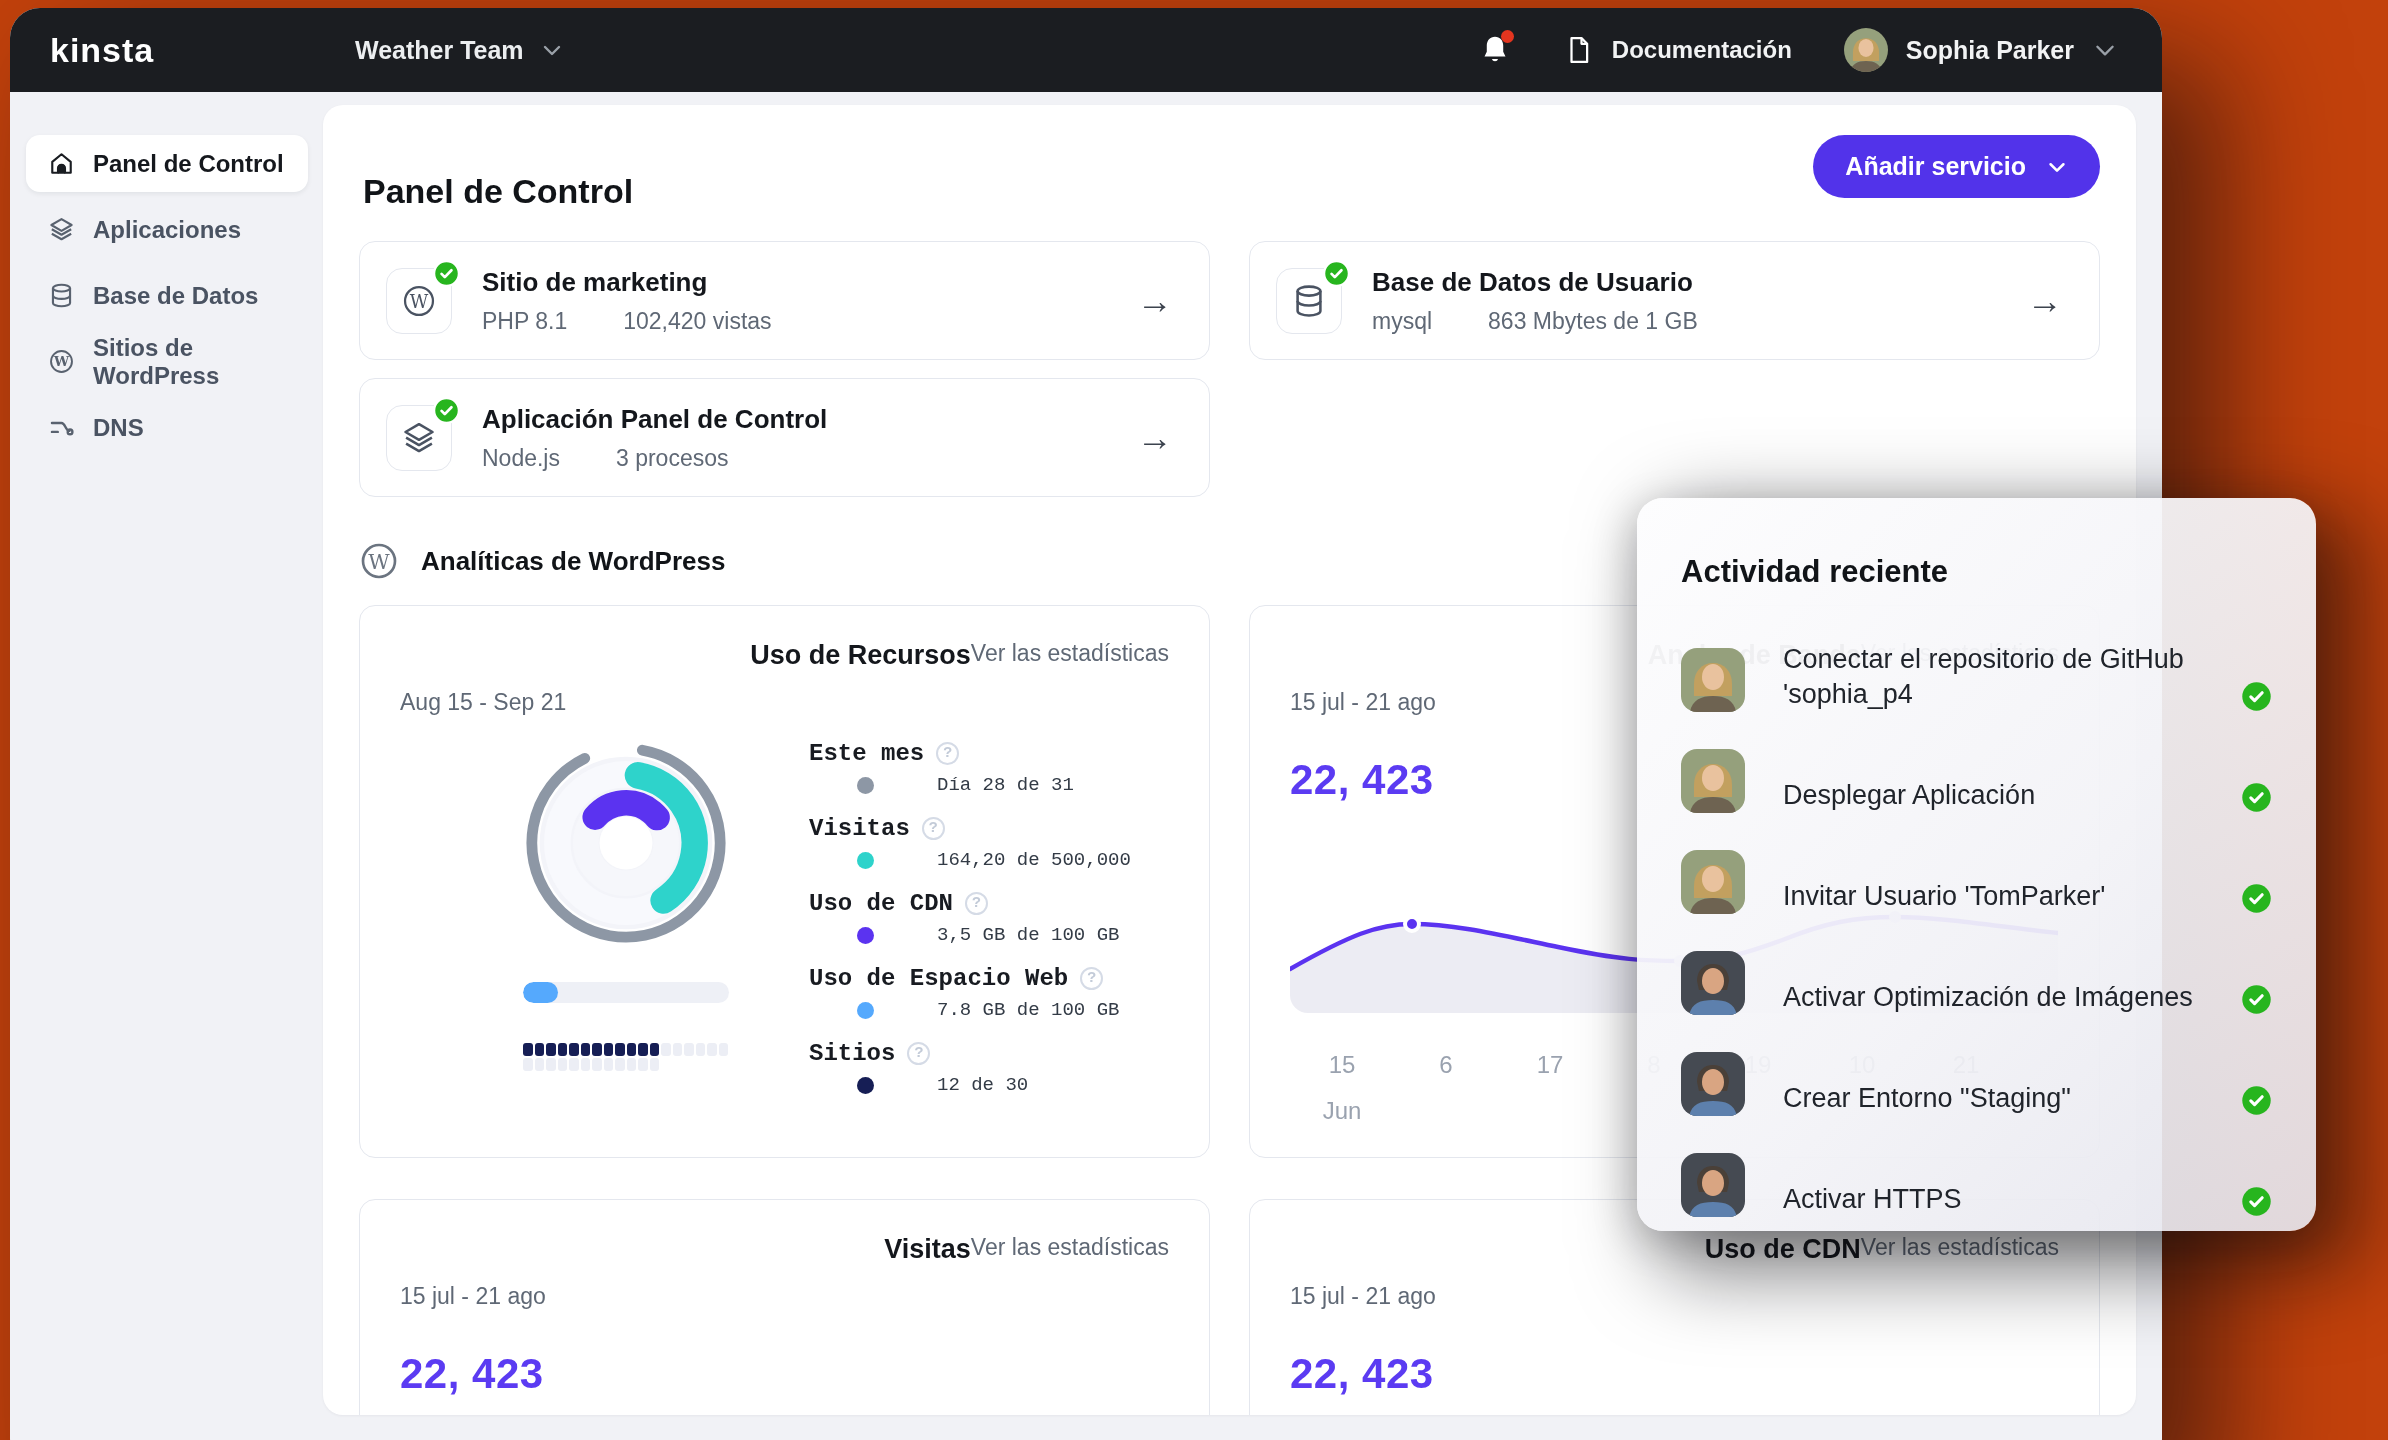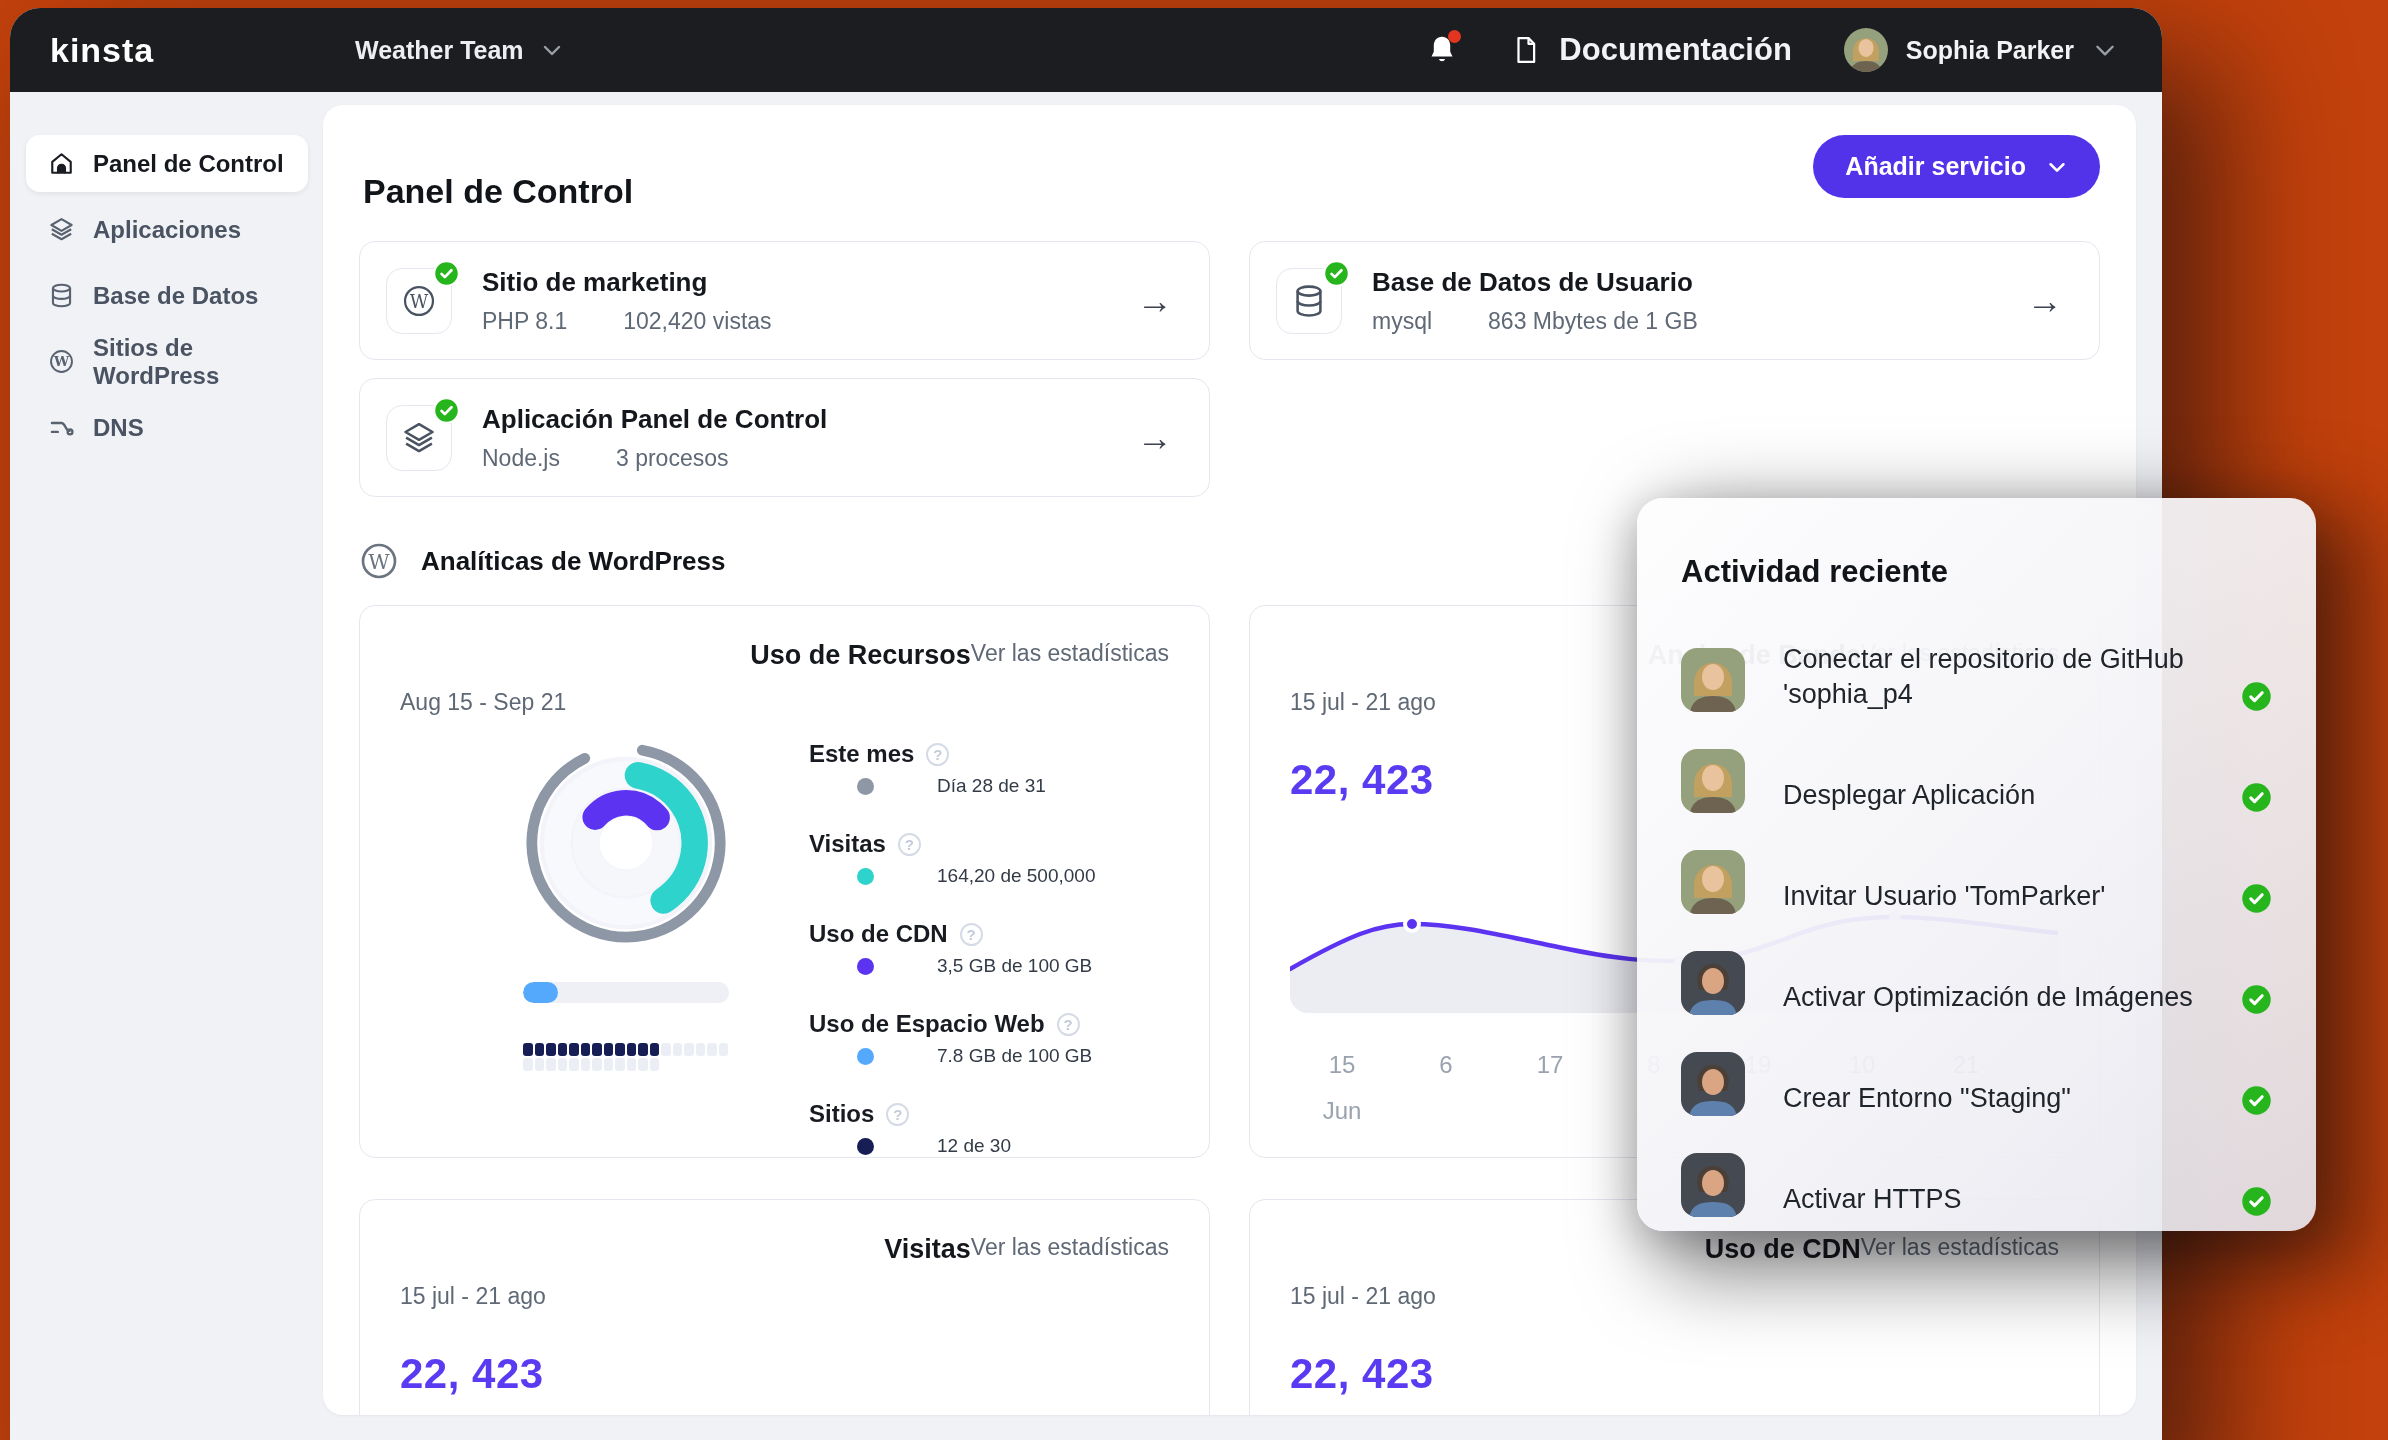--- a/index.html
+++ b/index.html
@@ -16,21 +16,21 @@
   
   .topbar{position:absolute;left:0;top:0;width:100%;height:84px;background:#1b1d21;
           display:flex;align-items:center;padding:0 44px 0 40px;}
   .logo{font-size:34px;font-weight:800;color:#fff;letter-spacing:1px;text-transform:lowercase;}
   .team-sel{position:absolute;left:345px;display:flex;align-items:center;gap:16px;cursor:pointer;}
   .team-sel .t-label{color:#eceef0;font-size:25px;font-weight:600;}
   .top-right{margin-left:auto;display:flex;align-items:center;gap:52px;}
   .bell-wrap{position:relative;width:34px;height:36px;}
   .bell-wrap .dot{position:absolute;right:-2px;top:-2px;width:13px;height:13px;border-radius:50%;background:#e3351f;}
   .doc-item{display:flex;align-items:center;gap:18px;}
-  .doc-item span{color:#f2f3f4;font-size:31px;font-weight:600;}
+  .doc-item span{color:#f2f3f4;font-size:24px;font-weight:600;}
   .user-item{display:flex;align-items:center;gap:18px;}
   .user-item .uname{color:#f2f3f4;font-size:25px;font-weight:600;}
   .avatar-sm{width:44px;height:44px;border-radius:50%;overflow:hidden;flex-shrink:0;}
   .avatar-sm svg,.avatar-md svg{display:block;width:100%;height:100%;}
 
   
   .sidebar{position:absolute;left:16px;top:127px;width:282px;display:flex;flex-direction:column;gap:9px;}
   .side-item{display:flex;align-items:center;gap:18px;height:57px;padding:0 22px;border-radius:14px;
              color:#4a5362;font-size:24px;font-weight:600;cursor:pointer;}
   .side-item .ic{width:27px;height:27px;color:#59626f;flex-shrink:0;display:flex;}
@@ -73,21 +73,21 @@
 
   
   .ru-body{display:flex;margin-top:24px;}
   .ru-left{margin-left:123px;width:206px;flex-shrink:0;}
   .donut{width:206px;height:206px;display:block;}
   .progress{margin-top:36px;width:206px;height:21px;border-radius:11px;background:#eef0f6;overflow:hidden;}
   .progress .fill{height:100%;border-radius:11px;background:#55a9fd;}
   .segments{margin-top:40px;width:206px;display:flex;flex-wrap:wrap;gap:2px;}
   .segments i{width:9.5px;height:13px;border-radius:3px;background:#eceef5;}
   .segments i.on{background:#161e55;}
-  .legend{margin-left:80px;display:flex;flex-direction:column;gap:33px;}
+  .legend{margin-left:80px;display:flex;flex-direction:column;gap:19px;font-family:Liberation Mono, monospace;}
   .lg-item .ll{display:flex;align-items:center;gap:12px;}
   .lg-item .ll b{font-size:24px;font-weight:700;color:#181b21;}
   .help{width:23px;height:23px;border-radius:50%;border:2px solid #d5dbe6;color:#c3cbd8;
         font-size:15px;font-weight:700;display:flex;align-items:center;justify-content:center;}
   .lg-item .lv{display:flex;align-items:center;gap:15px;margin-top:7px;}
   .lg-dot{width:17px;height:17px;border-radius:50%;flex-shrink:0;}
   .lg-item .lv span{font-size:19px;color:#333b46;margin-left:48px;}
 
   
   .bw-chart{position:absolute;left:40px;top:271px;width:768px;height:250px;}

